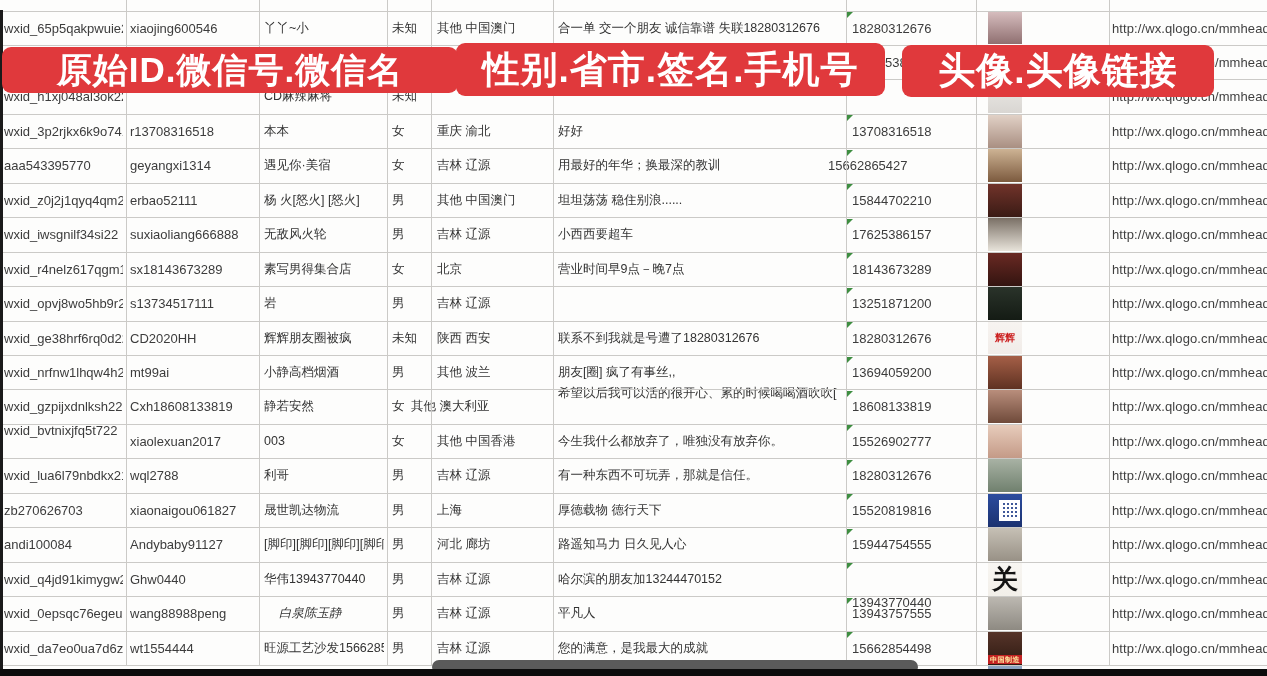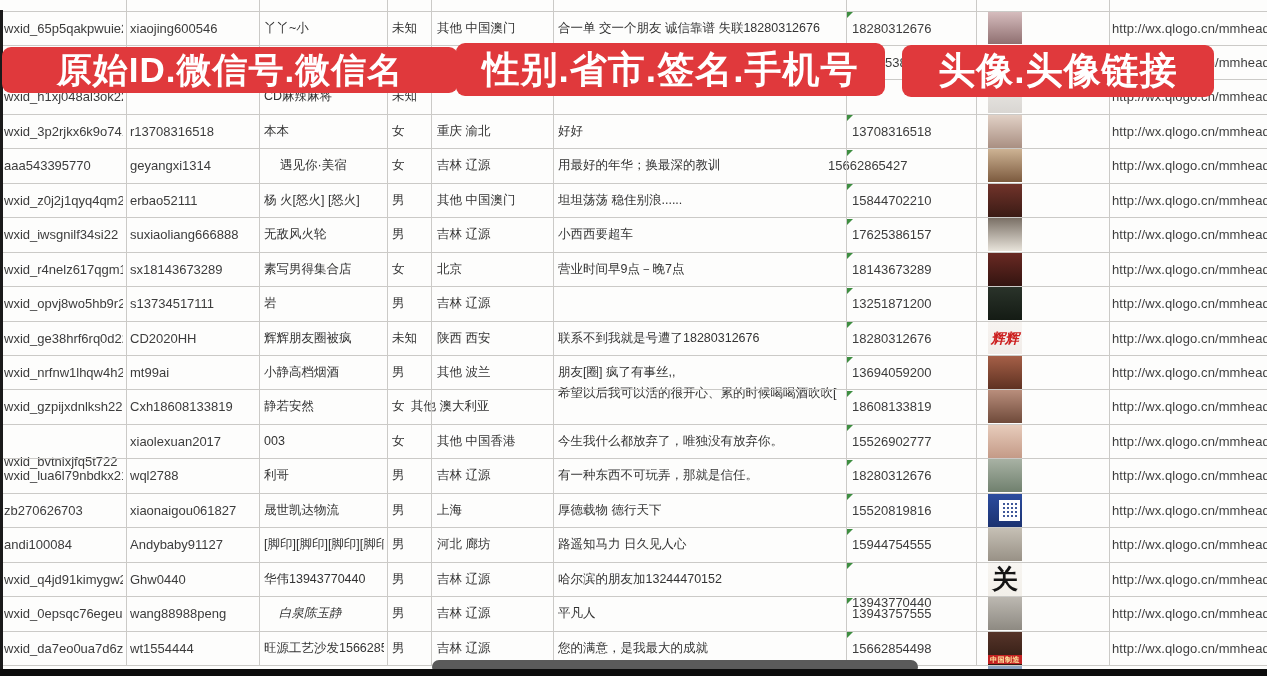--- a/index.html
+++ b/index.html
@@ -60,21 +60,21 @@
       <div class="cell cjk" style="left: 264px; top: 114.35px; width: 120px;">本本</div>
       <div class="cell cjk" style="left: 392px; top: 114.35px; width: 36px;">女</div>
       <div class="cell cjk" style="left: 437px; top: 114.35px; width: 112px;">重庆 渝北</div>
       <div class="cell cjk" style="left: 558px; top: 114.35px; width: 285px;">好好</div>
       <div class="cell " style="left: 852px; top: 114.35px; width: 120px;">13708316518</div>
       <div class="cell url" style="left: 1112px; top: 114.35px; width: 157px;">http://wx.qlogo.cn/mmhead</div>
       <div class="wedge" style="left: 847px; top: 115.35px;"></div>
       <div class="avatar" style="left: 988px; top: 148.8px; height: 33.45px; background: linear-gradient(rgb(205, 179, 148), rgb(124, 90, 62));"></div>
       <div class="cell " style="left: 4px; top: 148.8px; width: 119px;">aaa543395770</div>
       <div class="cell " style="left: 130px; top: 148.8px; width: 124px;">geyangxi1314</div>
-      <div class="cell cjk" style="left: 264px; top: 148.8px; width: 120px; margin-left: 16px;">遇见你·美宿</div>
+      <div class="cell cjk" style="left: 264px; top: 148.8px; width: 120px;">遇见你·美宿</div>
       <div class="cell cjk" style="left: 392px; top: 148.8px; width: 36px;">女</div>
       <div class="cell cjk" style="left: 437px; top: 148.8px; width: 112px;">吉林 辽源</div>
       <div class="cell cjk" style="left: 558px; top: 148.8px; width: 285px;">用最好的年华；换最深的教训</div>
       <div class="cell " style="left: 828px; top: 148.8px; width: 120px;">15662865427</div>
       <div class="cell url" style="left: 1112px; top: 148.8px; width: 157px;">http://wx.qlogo.cn/mmhead</div>
       <div class="wedge" style="left: 847px; top: 149.8px;"></div>
       <div class="avatar" style="left: 988px; top: 183.25px; height: 33.45px; background: linear-gradient(rgb(115, 52, 43), rgb(58, 27, 21));"></div>
       <div class="cell " style="left: 4px; top: 183.25px; width: 119px;">wxid_z0j2j1qyq4qm22</div>
       <div class="cell " style="left: 130px; top: 183.25px; width: 124px;">erbao52111</div>
       <div class="cell cjk" style="left: 264px; top: 183.25px; width: 120px;">杨 火[怒火] [怒火]</div>
@@ -107,21 +107,21 @@
       <div class="avatar" style="left: 988px; top: 286.6px; height: 33.45px; background: linear-gradient(rgb(42, 51, 42), rgb(20, 27, 20));"></div>
       <div class="cell " style="left: 4px; top: 286.6px; width: 119px;">wxid_opvj8wo5hb9r22</div>
       <div class="cell " style="left: 130px; top: 286.6px; width: 124px;">s13734517111</div>
       <div class="cell cjk" style="left: 264px; top: 286.6px; width: 120px;">岩</div>
       <div class="cell cjk" style="left: 392px; top: 286.6px; width: 36px;">男</div>
       <div class="cell cjk" style="left: 437px; top: 286.6px; width: 112px;">吉林 辽源</div>
       <div class="cell " style="left: 852px; top: 286.6px; width: 120px;">13251871200</div>
       <div class="cell url" style="left: 1112px; top: 286.6px; width: 157px;">http://wx.qlogo.cn/mmhead</div>
       <div class="wedge" style="left: 847px; top: 287.6px;"></div>
       <div class="avatar" style="left: 988px; top: 321.05px; height: 33.45px; background: linear-gradient(rgb(247, 244, 241), rgb(241, 236, 232));">
-        <span class="lab" style="color: rgb(204, 32, 32); font-size: 14px; font-style: italic;">辉辉</span>
+        <span class="lab" style="color: rgb(204, 32, 32); font-size: 10px;">辉辉</span>
       </div>
       <div class="cell " style="left: 4px; top: 321.05px; width: 119px;">wxid_ge38hrf6rq0d22</div>
       <div class="cell " style="left: 130px; top: 321.05px; width: 124px;">CD2020HH</div>
       <div class="cell cjk" style="left: 264px; top: 321.05px; width: 120px;">辉辉朋友圈被疯</div>
       <div class="cell cjk" style="left: 392px; top: 321.05px; width: 36px;">未知</div>
       <div class="cell cjk" style="left: 437px; top: 321.05px; width: 112px;">陕西 西安</div>
       <div class="cell cjk" style="left: 558px; top: 321.05px; width: 285px;">联系不到我就是号遭了18280312676</div>
       <div class="cell " style="left: 852px; top: 321.05px; width: 120px;">18280312676</div>
       <div class="cell url" style="left: 1112px; top: 321.05px; width: 157px;">http://wx.qlogo.cn/mmhead</div>
       <div class="wedge" style="left: 847px; top: 322.05px;"></div>
@@ -139,21 +139,21 @@
       <div class="cell " style="left: 4px; top: 389.95px; width: 119px;">wxid_gzpijxdnlksh22</div>
       <div class="cell " style="left: 130px; top: 389.95px; width: 124px;">Cxh18608133819</div>
       <div class="cell cjk" style="left: 264px; top: 389.95px; width: 120px;">静若安然</div>
       <div class="cell cjk" style="left: 392px; top: 389.95px; width: 36px;">女</div>
       <div class="cell cjk" style="left: 411px; top: 389.95px; width: 112px;">其他 澳大利亚</div>
       <div class="cell cjk" style="left: 558px; top: 376px; width: 285px;">希望以后我可以活的很开心、累的时候喝喝酒吹吹[</div>
       <div class="cell " style="left: 852px; top: 389.95px; width: 120px;">18608133819</div>
       <div class="cell url" style="left: 1112px; top: 389.95px; width: 157px;">http://wx.qlogo.cn/mmhead</div>
       <div class="wedge" style="left: 847px; top: 390.95px;"></div>
       <div class="avatar" style="left: 988px; top: 424.4px; height: 33.45px; background: linear-gradient(rgb(232, 205, 189), rgb(196, 154, 135));"></div>
-      <div class="cell " style="left: 4px; top: 444px; width: 119px; text-align: center;">wxid_bvtnixjfq5t722</div>
+      <div class="cell " style="left: 4px; top: 413px; width: 119px; text-align: center;">wxid_bvtnixjfq5t722</div>
       <div class="cell " style="left: 130px; top: 424.4px; width: 124px;">xiaolexuan2017</div>
       <div class="cell cjk" style="left: 264px; top: 424.4px; width: 120px;">003</div>
       <div class="cell cjk" style="left: 392px; top: 424.4px; width: 36px;">女</div>
       <div class="cell cjk" style="left: 437px; top: 424.4px; width: 112px;">其他 中国香港</div>
       <div class="cell cjk" style="left: 558px; top: 424.4px; width: 285px;">今生我什么都放弃了，唯独没有放弃你。</div>
       <div class="cell " style="left: 852px; top: 424.4px; width: 120px;">15526902777</div>
       <div class="cell url" style="left: 1112px; top: 424.4px; width: 157px;">http://wx.qlogo.cn/mmhead</div>
       <div class="wedge" style="left: 847px; top: 425.4px;"></div>
       <div class="avatar" style="left: 988px; top: 458.85px; height: 33.45px; background: linear-gradient(rgb(168, 178, 164), rgb(112, 128, 110));"></div>
       <div class="cell " style="left: 4px; top: 458.85px; width: 119px;">wxid_lua6l79nbdkx21</div>

